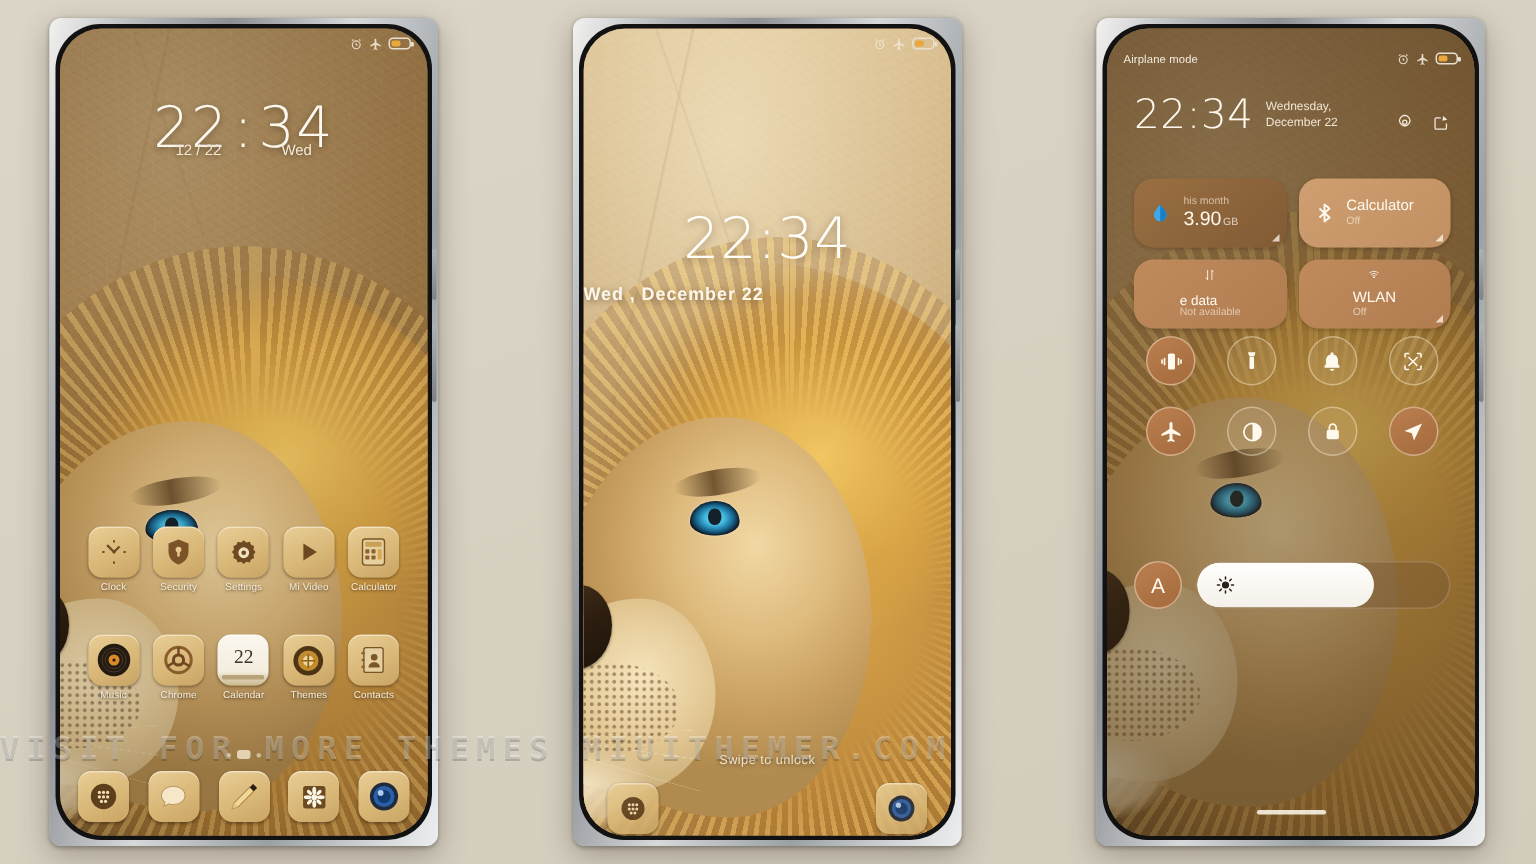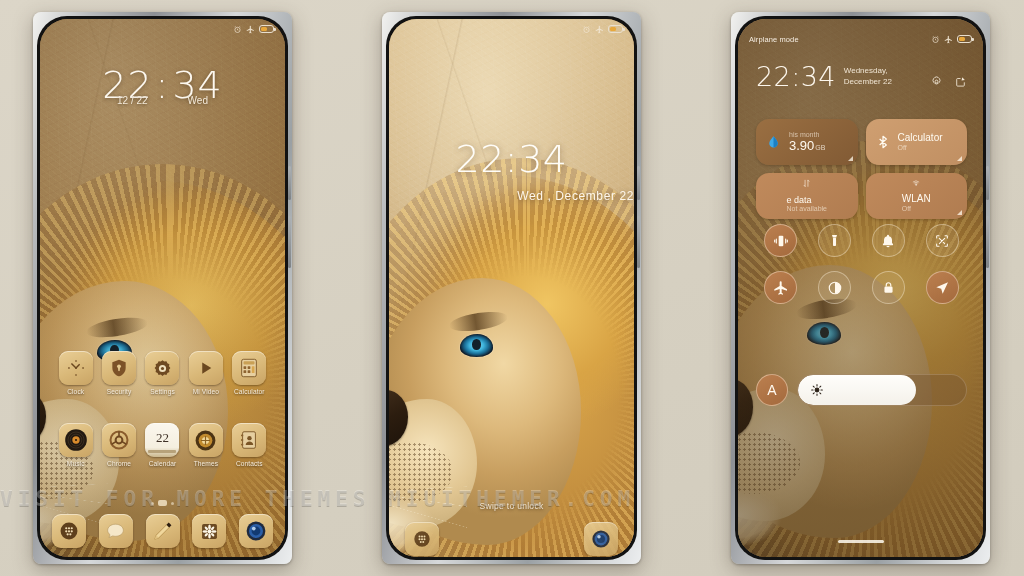--- a/index.html
+++ b/index.html
@@ -180,22 +180,22 @@
   .page-dots .cur { width:9px; height:6px; border-radius:2px; background:rgba(245,232,205,.8); }
 
   
   .dock { position:absolute; left:12px; right:12px; top:495px; z-index:5;
     display:flex; justify-content:space-between; }
 
   
   .ls-time { position:absolute; top:118px; left:0; right:0; text-align:center; z-index:5;
     font-family:"DejaVu Sans", sans-serif; font-weight:300; font-size:38px; color:#fffdf8;
     letter-spacing:.5px; text-shadow:0 1px 6px rgba(70,45,20,.45); }
-  .ls-date { position:absolute; top:170px; left:0; right:0; text-align:right; z-index:5;
-    font-size:12px; color:#fdf6ea; font-weight:400; letter-spacing:.6px;
+  .ls-date { position:absolute; top:170px; left:0; right:0; text-align:left; z-index:5;
+    font-size:12px; color:#fdf6ea; font-weight:700; letter-spacing:.6px;
     text-shadow:0 1px 5px rgba(70,45,20,.5); }
   .ls-swipe { position:absolute; top:482px; left:0; right:0; text-align:center; z-index:5;
     font-size:8.5px; color:rgba(255,250,240,.82); letter-spacing:.3px;
     text-shadow:0 1px 3px rgba(50,32,12,.6); }
   .ls-shortcuts { position:absolute; left:16px; right:16px; top:503px; z-index:5;
     display:flex; justify-content:space-between; }
 
   
   .cc { position:absolute; inset:0; z-index:5; }
   .cc-head { position:absolute; top:44px; left:18px; right:16px; display:flex; align-items:flex-end; }

